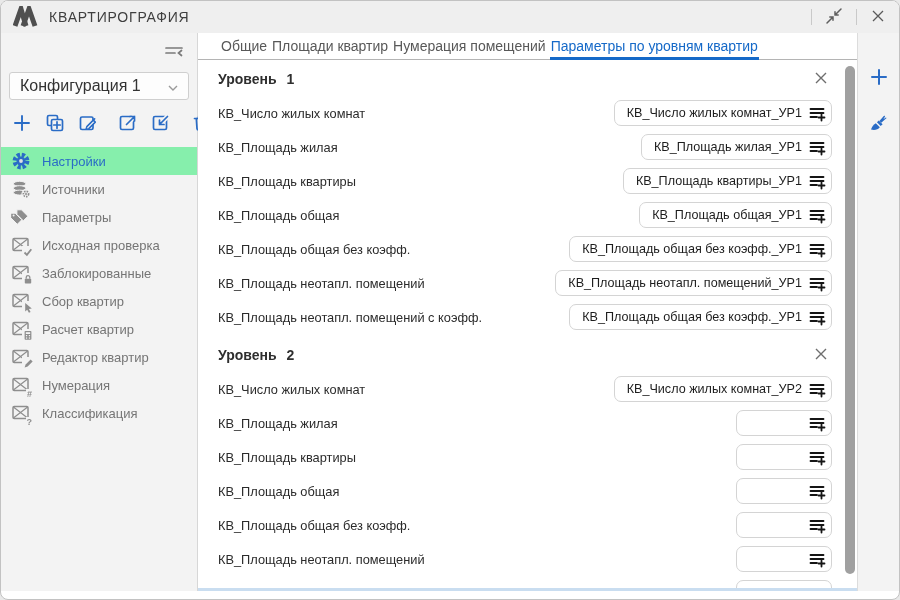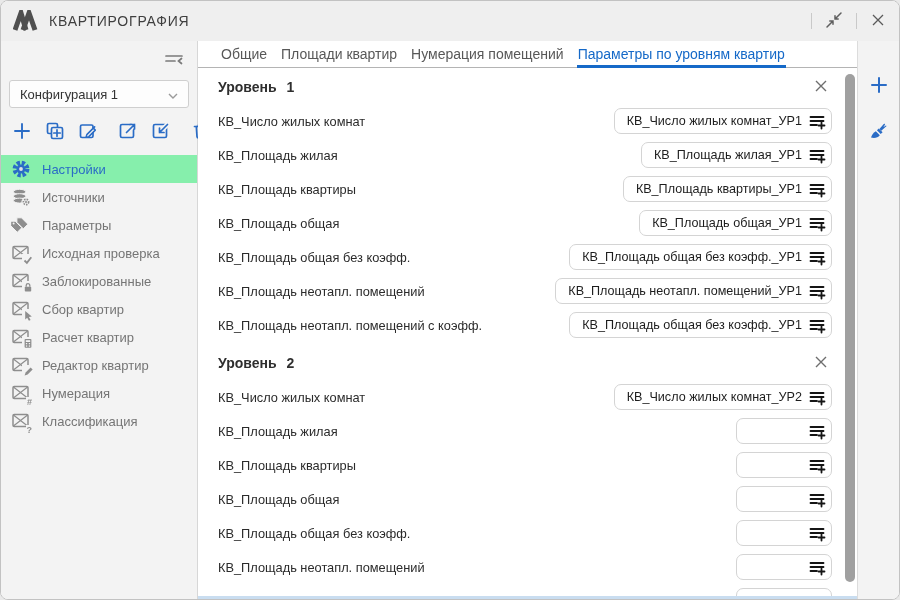--- a/index.html
+++ b/index.html
@@ -1,48 +1,48 @@
 <!DOCTYPE html>
 <html lang="ru"><head>
 <meta charset="utf-8">
 <style>
   html,body{margin:0;padding:0;background:#e9e9e9;font-family:"Liberation Sans","DejaVu Sans",sans-serif;}
   .window{position:relative;width:898px;height:598px;margin:0 auto;background:#fff;border:1px solid #c2c2c2;
           border-radius:8px;overflow:hidden;box-sizing:content-box;}
   
-  .titlebar{height:40px;background:#efefef;display:flex;align-items:center;padding:0 10px 0 12px;box-sizing:border-box;}
+  .titlebar{height:32px;background:#efefef;display:flex;align-items:center;padding:0 10px 0 12px;box-sizing:border-box;}
   .logo{width:28px;height:24px;margin-right:8px;display:flex;align-items:center;}
   .apptitle{font-size:14px;color:#3f3f3f;letter-spacing:.8px;flex:1;}
   .tcontrols{display:flex;align-items:center;gap:10px;}
   .vdiv{width:1px;height:16px;background:#c9c9c9;}
   .ctrl{background:none;border:none;padding:2px;display:flex;align-items:center;cursor:pointer;}
   
   .body{display:flex;height:558px;}
   
   .sidebar{width:197px;background:#f3f3f3;border-right:1px solid #d7d7d7;box-sizing:border-box;
            display:flex;flex-direction:column;padding-top:6px;}
   .collapse-row{display:flex;justify-content:flex-end;padding:0 10px 4px 0;}
   .iconbtn{background:none;border:none;padding:2px;cursor:pointer;display:flex;align-items:center;}
   .select{margin:2px 8px 8px 8px;height:26px;background:#fdfdfd;border:1px solid #cfcfcf;border-radius:3px;
           display:flex;align-items:center;justify-content:space-between;padding:0 10px;cursor:pointer;}
-  .select span{font-size:13px;color:#333;}
+  .select span{font-size:16px;color:#333;}
   .stoolbar{display:flex;align-items:center;gap:7px;padding:2px 6px 8px 8px;}
   .stoolbar .vdiv{height:20px;background:#d2d2d2;}
   .nav{display:flex;flex-direction:column;}
   .nav-item{display:flex;align-items:center;gap:11px;height:28px;padding-left:10px;cursor:pointer;
             font-size:13px;color:#757575;}
   .nav-item.selected{background:#86efac;color:#2a6cc6;}
   .nav-icon{position:relative;width:20px;height:20px;flex:0 0 20px;display:flex;align-items:center;justify-content:center;}
   .badge{position:absolute;right:-3px;bottom:-3px;background:#f3f3f3;line-height:0;padding:1px;}
   .badge-txt{position:absolute;right:-2px;bottom:-4px;background:#f3f3f3;color:#8e8e8e;font-size:9px;
              font-weight:bold;line-height:10px;padding:0 1px;}
   
   .main{flex:1;background:#fff;display:flex;flex-direction:column;position:relative;overflow:hidden;
         border-bottom:3px solid #c9ddf0;box-sizing:border-box;}
-  .tabs{height:27px;display:flex;align-items:flex-end;gap:12px;padding-left:22px;border-bottom:1px solid #b4b4b4;box-sizing:border-box;}
+  .tabs{height:27px;display:flex;align-items:flex-end;gap:3px;padding-left:22px;border-bottom:1px solid #b4b4b4;box-sizing:border-box;}
   .tab{font-size:14px;color:#585858;padding:4px 1px 3px 1px;border-bottom:3px solid transparent;margin-bottom:-1px;cursor:pointer;white-space:nowrap;}
   .tab.active{color:#1569c8;border-bottom-color:#1569c8;}
   .content{flex:1;overflow:hidden;padding:4px 25px 0 20px;position:relative;}
   .shead{height:30px;display:flex;align-items:center;justify-content:space-between;margin-bottom:2px;}
   .stitle{font-size:14px;color:#2f2f2f;font-weight:700;display:flex;gap:10px;}
   .sclose{background:none;border:none;cursor:pointer;padding:2px;display:flex;}
   .section2{margin-top:6px;}
   .frow{height:34px;display:flex;align-items:center;justify-content:space-between;gap:8px;}
   .flabel{font-size:12.8px;color:#2b2b2b;white-space:nowrap;}
   .vbox{display:flex;align-items:center;gap:6px;height:26px;border:1px solid #d4d4d4;border-radius:7px;

